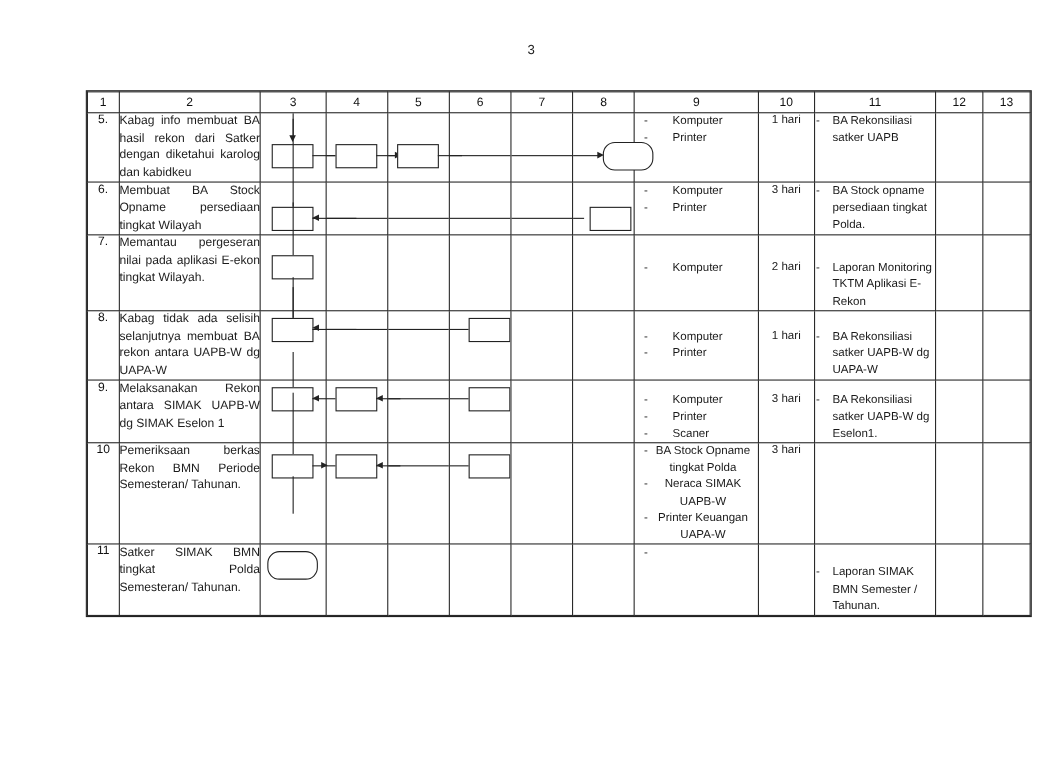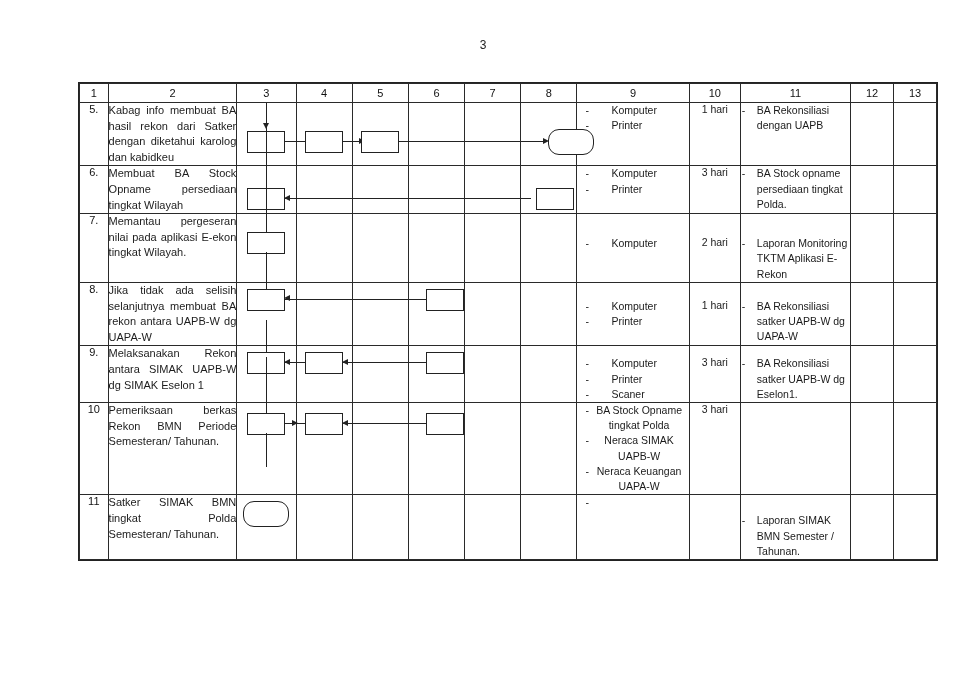--- a/index.html
+++ b/index.html
@@ -232,21 +232,21 @@
     </td>
     <td class="eq">
       <ul class="dashlist">
         <li>Komputer</li>
         <li>Printer</li>
       </ul>
     </td>
     <td class="tm">1 hari</td>
     <td class="out">
       <ul class="dashlist">
-        <li>BA Rekonsiliasi dengan UAPB</li>
+        <li>BA Rekonsiliasi satker UAPB</li>
       </ul>
     </td>
     <td></td>
     <td></td>
   </tr>
 
   <tr>
     <td class="num">6.</td>
     <td class="act">Membuat BA Stock Opname persediaan tingkat Wilayah</td>
     <td class="lane">
@@ -314,21 +314,21 @@
       <ul class="dashlist" style="margin-top:22px;">
         <li><span>Laporan Monitoring TKTM Aplikasi </span><span class="italic">E-Rekon</span></li>
       </ul>
     </td>
     <td></td>
     <td></td>
   </tr>
 
   <tr>
     <td class="num">8.</td>
-    <td class="act just">Jika tidak ada selisih selanjutnya membuat BA rekon antara UAPB-W dg UAPA-W</td>
+    <td class="act just">Kabag tidak ada selisih selanjutnya membuat BA rekon antara UAPB-W dg UAPA-W</td>
     <td class="lane">
       <div class="vline" style="left:50%; top:-22px; height:30px;"></div>
       <div class="shape-box" style="top:6px;"></div>
       <div class="hline" style="left:calc(50% + 18px); top:16px; width:40px;"></div>
       <div class="arrow-l" style="left:calc(50% + 18px); top:12.5px;"></div>
     </td>
     <td class="lane">
       <div class="hline" style="left:0; top:16px; width:55px;"></div>
     </td>
     <td class="lane">
@@ -421,21 +421,21 @@
     <td class="lane">
       <div class="hline" style="left:0; top:20px; width:20px;"></div>
       <div class="shape-box" style="top:10px; left:auto; right:0px; transform:none;"></div>
     </td>
     <td class="lane"></td>
     <td class="lane"></td>
     <td class="eq">
       <ul class="dashlist" style="padding-left:0;text-align:center;">
         <li style="padding-left:12px;">BA Stock Opname tingkat Polda</li>
         <li style="padding-left:12px;">Neraca SIMAK UAPB-W</li>
-        <li style="padding-left:12px;">Neraca Keuangan UAPA-W</li>
+        <li style="padding-left:12px;">Printer Keuangan UAPA-W</li>
       </ul>
     </td>
     <td class="tm">3 hari</td>
     <td class="out"></td>
     <td></td>
     <td></td>
   </tr>
 
   <tr>
     <td class="num">11</td>

